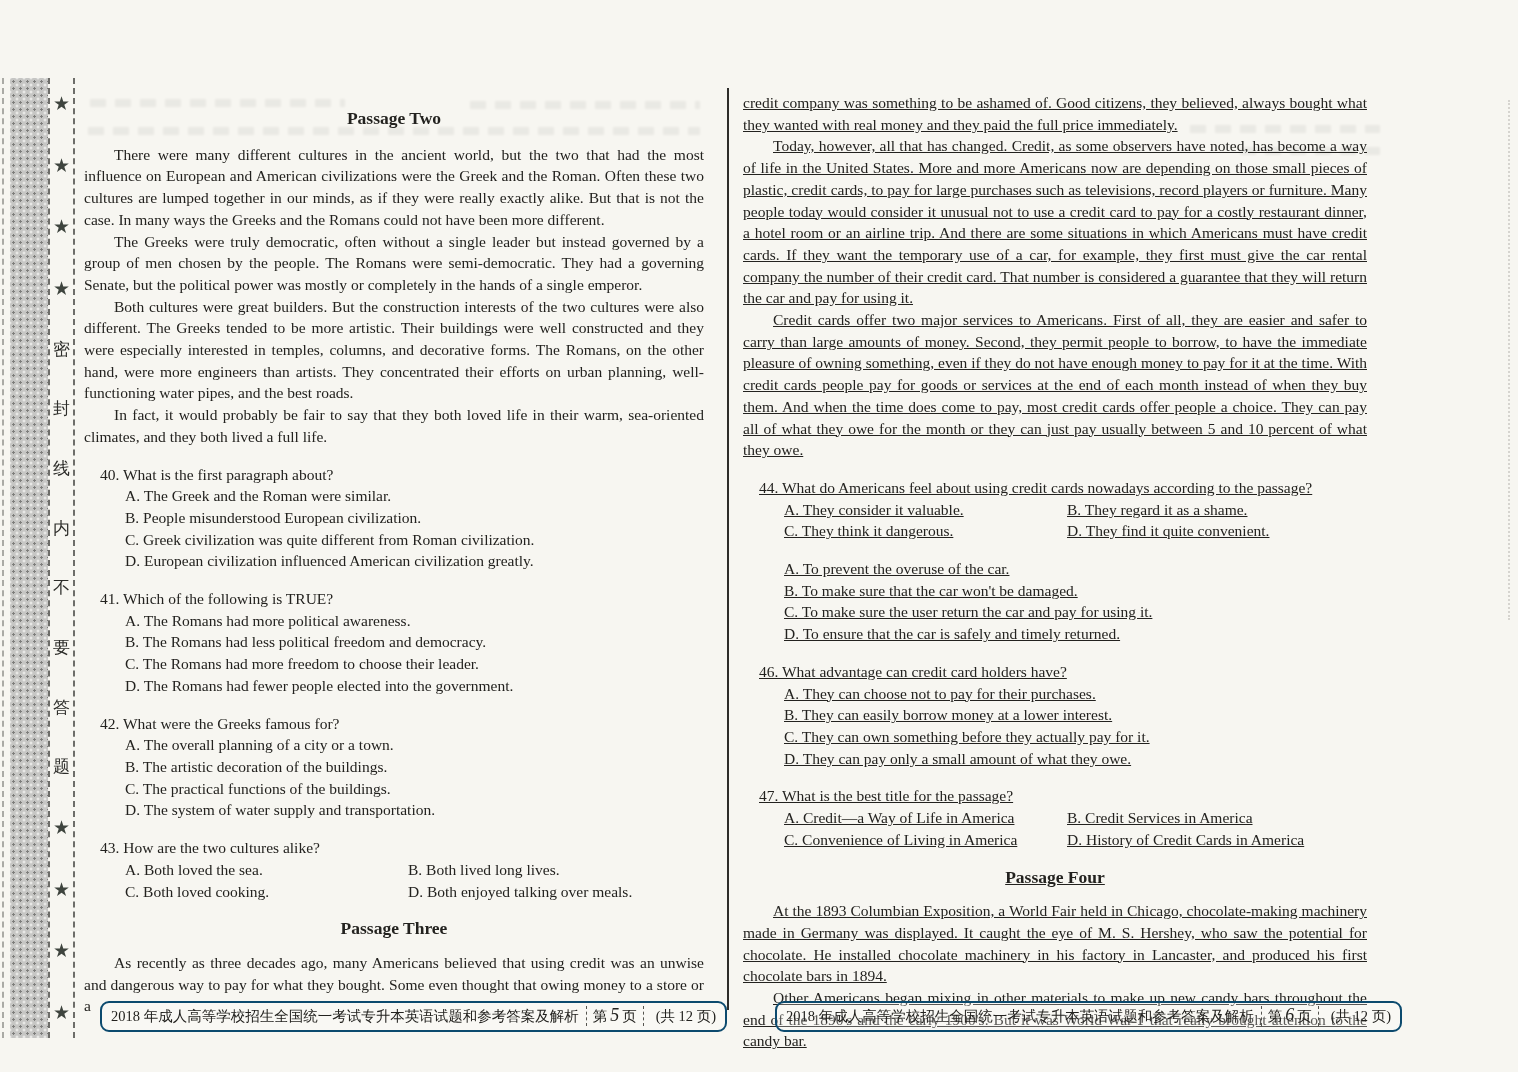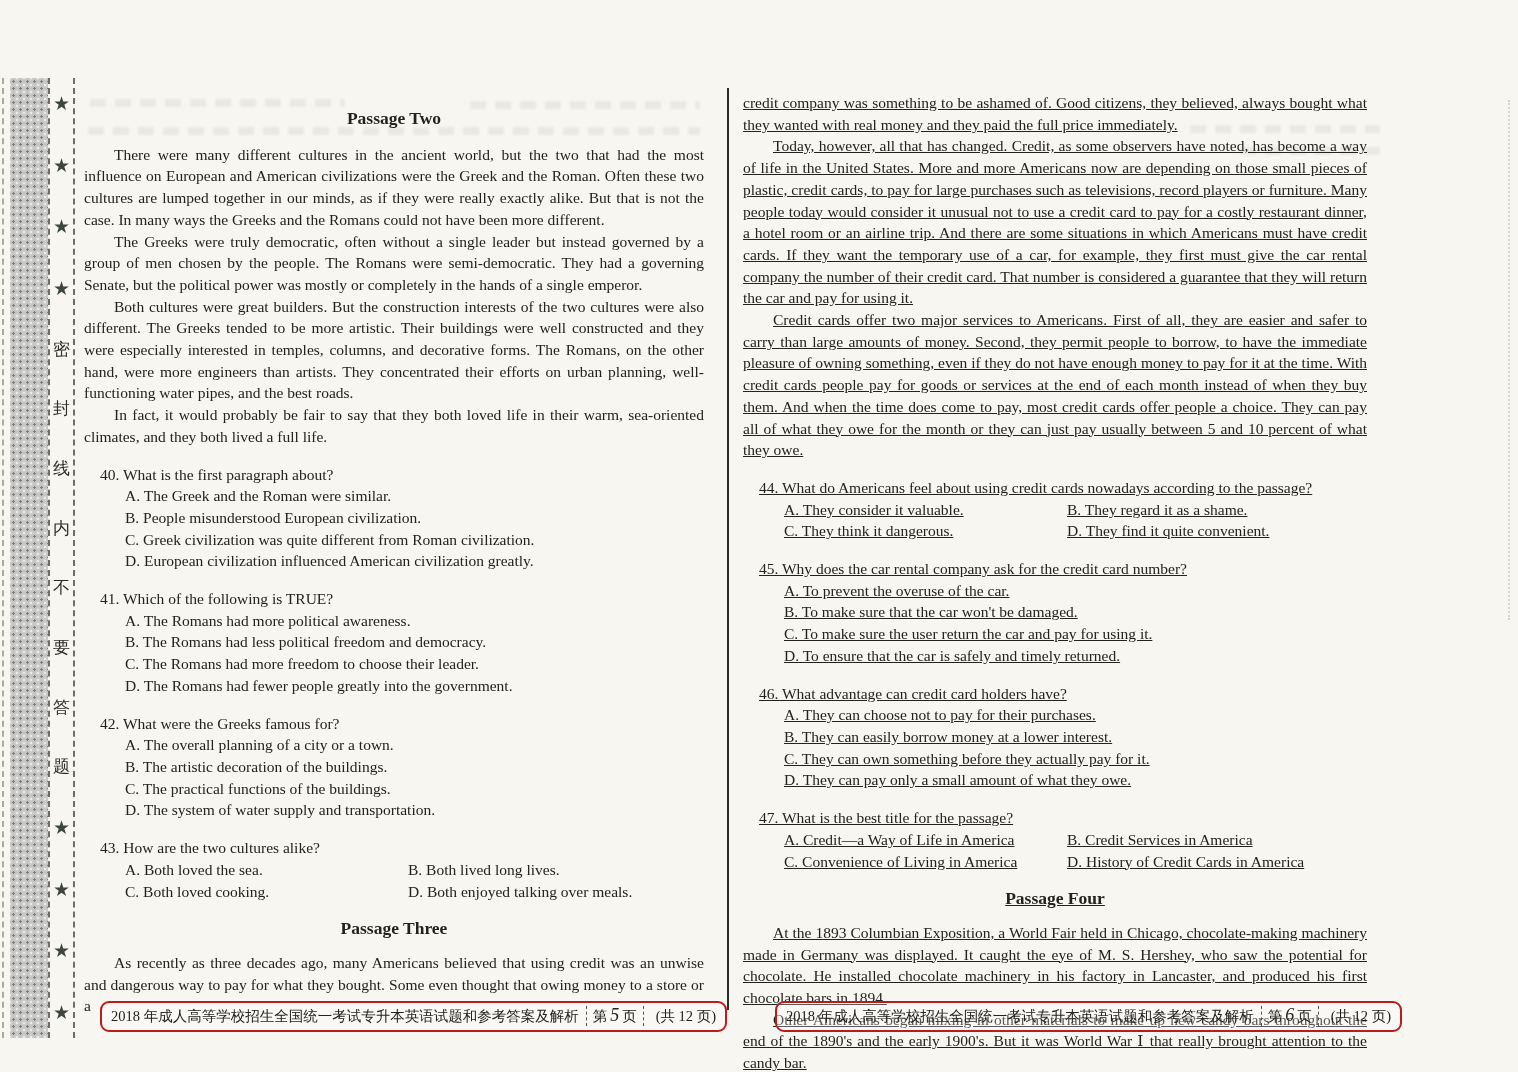--- a/index.html
+++ b/index.html
@@ -37,21 +37,21 @@
   .para{margin:0;text-indent:30px;}
   .para.cont{text-indent:0;}
   .q{margin:16px;}
   .qline{margin:0;}
   .opts{padding-left:25px;}
   .opts2{display:grid;grid-template-columns:283px 1fr;}
   .opt{margin:0;}
   
   .footer{
     position:absolute;top:1001px;height:24px;display:inline-flex;align-items:center;
-    border:2px solid #b91c1c;border-radius:9px;padding:1px 9px 2px 9px;
+    border:2px solid #0c4a6e;border-radius:9px;padding:1px 9px 2px 9px;
     font-size:14.5px;white-space:nowrap;background:rgba(255,255,255,.25);
   }
   .footer-left{left:100px;}
   .footer-right{left:775px;}
   .footer .seg{display:inline-flex;align-items:baseline;margin-left:7px;padding:0 6px;
     border-left:1px dashed #55544f;border-right:1px dashed #55544f;}
   .footer .pn{font-style:italic;font-size:18px;padding:0 3px;line-height:1;}
   .footer .tw{margin-left:12px;}
   
   .ghost{position:absolute;height:8px;opacity:.09;filter:blur(1px);
@@ -109,21 +109,21 @@
           <div class="opt">C. Greek civilization was quite different from Roman civilization.</div>
           <div class="opt">D. European civilization influenced American civilization greatly.</div>
         </div>
       </div>
       <div class="q">
         <div class="qline">41. Which of the following is TRUE?</div>
         <div class="opts">
           <div class="opt">A. The Romans had more political awareness.</div>
           <div class="opt">B. The Romans had less political freedom and democracy.</div>
           <div class="opt">C. The Romans had more freedom to choose their leader.</div>
-          <div class="opt">D. The Romans had fewer people greatly into the government.</div>
+          <div class="opt">D. The Romans had fewer people elected into the government.</div>
         </div>
       </div>
       <div class="q">
         <div class="qline">42. What were the Greeks famous for?</div>
         <div class="opts">
           <div class="opt">A. The overall planning of a city or a town.</div>
           <div class="opt">B. The artistic decoration of the buildings.</div>
           <div class="opt">C. The practical functions of the buildings.</div>
           <div class="opt">D. The system of water supply and transportation.</div>
         </div>
@@ -148,21 +148,20 @@
       <div class="q">
         <div class="qline">44. What do Americans feel about using credit cards nowadays according to the passage?</div>
         <div class="opts opts2">
           <div class="opt">A. They consider it valuable.</div>
           <div class="opt">B. They regard it as a shame.</div>
           <div class="opt">C. They think it dangerous.</div>
           <div class="opt">D. They find it quite convenient.</div>
         </div>
       </div>
       <div class="q">
-        <div class="qline">45. Why does the car rental company ask for the credit card number?</div>
         <div class="opts">
           <div class="opt">A. To prevent the overuse of the car.</div>
           <div class="opt">B. To make sure that the car won't be damaged.</div>
           <div class="opt">C. To make sure the user return the car and pay for using it.</div>
           <div class="opt">D. To ensure that the car is safely and timely returned.</div>
         </div>
       </div>
       <div class="q">
         <div class="qline">46. What advantage can credit card holders have?</div>
         <div class="opts">

